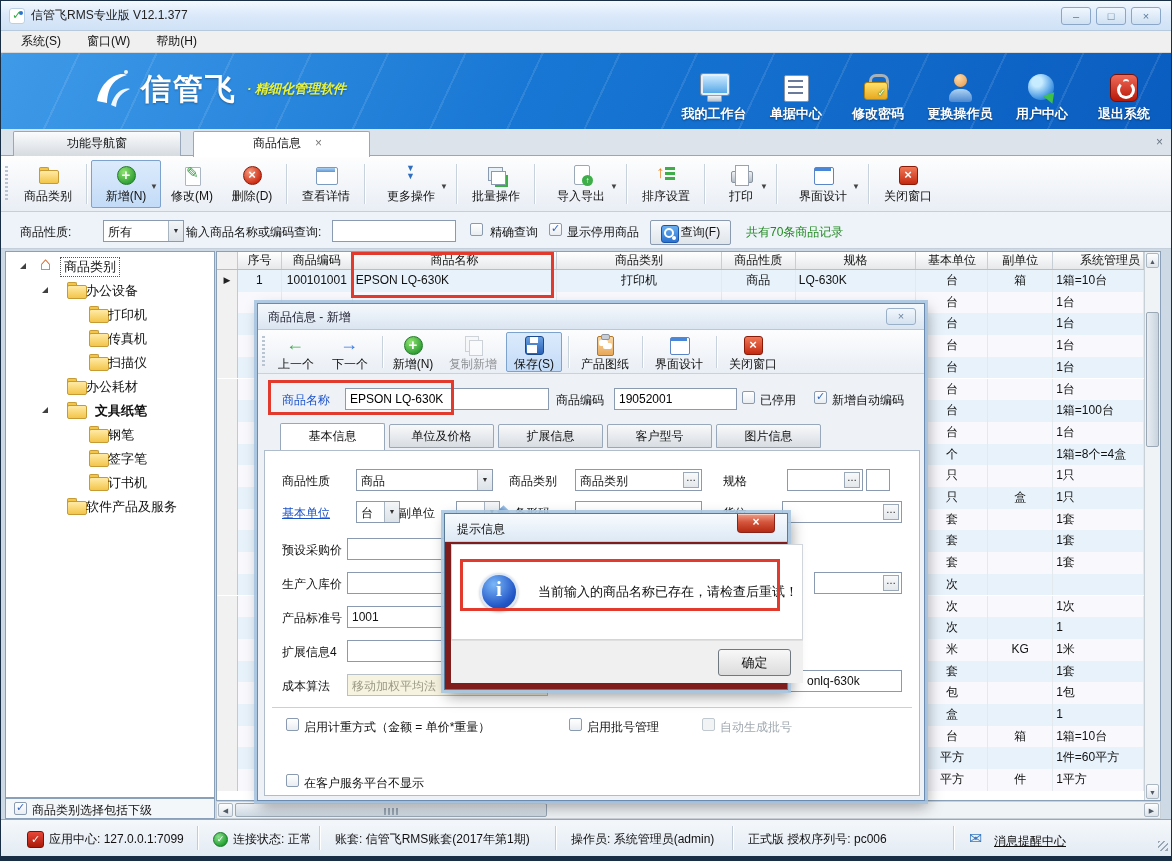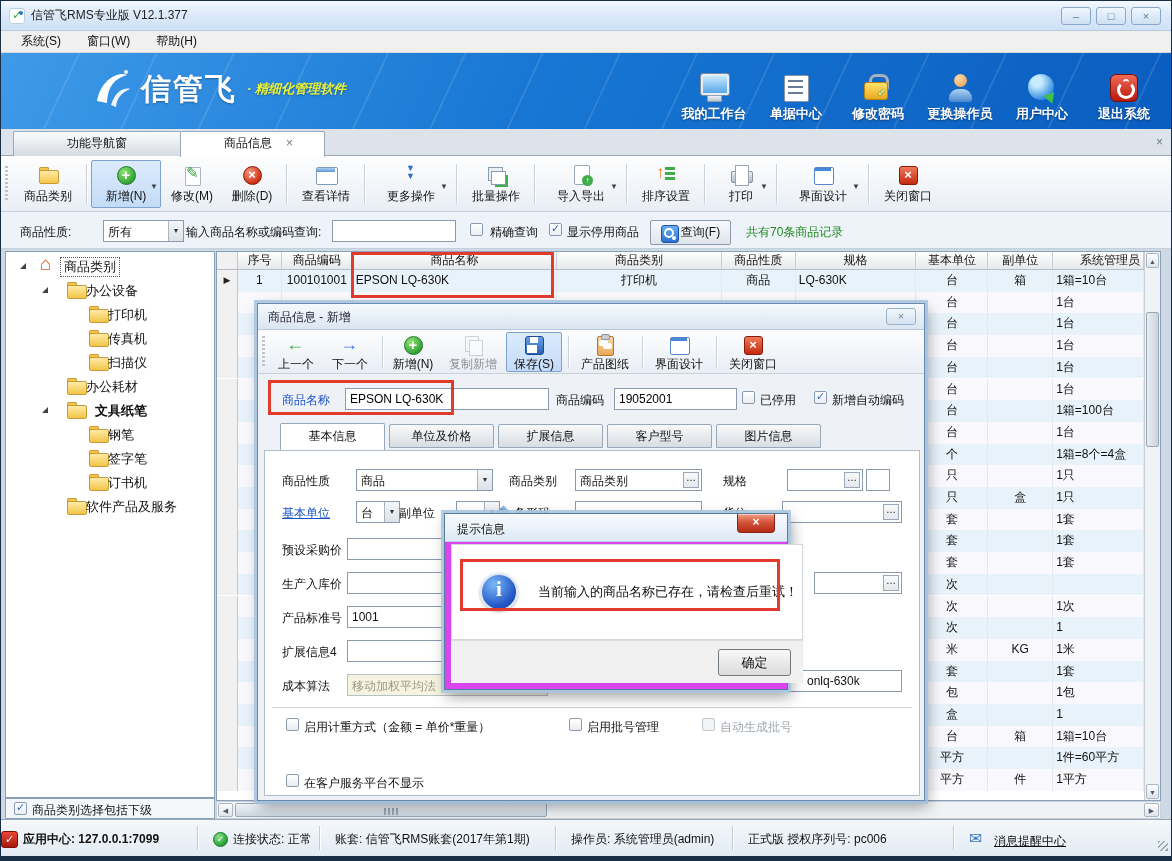--- a/index.html
+++ b/index.html
@@ -145,21 +145,21 @@
   .ell-btn { position:absolute; top:2px; width:16px; height:16px; background:linear-gradient(#f8f9fa,#e4e8ec);
     border:1px solid #9aa8b8; text-align:center; line-height:10px; font-size:10px; cursor:pointer; }
   .fld { position:absolute; height:22px; background:#fff; border:1px solid #8a9ab0; padding:3px 4px; white-space:nowrap; overflow:hidden; }
   .fld.dis { background:#f6f3e0; color:#9a9a86; border-color:#b8c0c8; }
   .divider { position:absolute; left:14px; width:640px; height:1px; background:#c8d0d8; box-shadow:0 1px 0 #fff; }
   .diamond-icon { position:absolute; width:9px; height:9px; background:linear-gradient(#9ec4e8,#4a80c0); transform:rotate(45deg); }
   .gray-label { color:#a0a8b0; }
 
   
   .msgbox { position:absolute; left:443px; top:512px; width:344px; height:177px; z-index:20;
-    background:#d946ef; border:1px solid #5a7a9a; box-shadow:0 0 0 3px rgba(170,198,224,.9), 3px 6px 14px rgba(0,0,0,.4); }
+    background:#7f1d1d; border:1px solid #5a7a9a; box-shadow:0 0 0 3px rgba(170,198,224,.9), 3px 6px 14px rgba(0,0,0,.4); }
   .msg-title { position:absolute; left:0; top:0; right:0; height:28px;
     background:linear-gradient(#f8fbfe,#dde9f5); border-bottom:1px solid #c0d0e0; }
   .msg-title .ttext { position:absolute; left:12px; top:7px; }
   .msg-close { position:absolute; right:12px; top:0; width:38px; height:19px; border:1px solid #8a2418; border-top:none;
     border-radius:0 0 4px 4px; background:linear-gradient(#f0a088,#d4553c 45%,#b62a12); color:#fff; text-align:center;
     line-height:17px; font-size:12px; font-weight:bold; cursor:pointer; box-shadow:inset 0 1px 0 rgba(255,255,255,.5); }
   .msg-body { position:absolute; left:6px; top:30px; width:352px; height:96px; background:#fff; border:1px solid #d0d6dc; }
   .msg-text { position:absolute; left:86px; top:38px; font-size:13px; }
   .msg-foot { position:absolute; left:6px; bottom:6px; width:352px; height:43px; background:#f0f0f0; border-top:1px solid #dfdfdf; }
   .ok-btn { position:absolute; right:12px; top:8px; width:73px; height:27px; background:linear-gradient(#f8f8f8,#dcdcdc);
@@ -364,21 +364,21 @@
         <div class="b-action">
           <span class="ic lg exit-icon"></span>
           <span class="lbl">退出系统</span>
         </div>
       </div>
   </div>
 
   <div class="tabbar" id="tabbar">
     <span class="tabbar-corner-close">×</span>
   <div class="tab" style="left: 12px; width: 168px;">功能导航窗</div>
-      <div class="tab active" style="left: 179px; width: 145px; padding-left: 12px;">商品信息<span class="tclose">×</span></div>
+      <div class="tab active" style="left: 192px; width: 177px; padding-left: 12px;">商品信息<span class="tclose">×</span></div>
     </div>
 
   <div class="ribbon" id="ribbon">
     <div class="ribbon-grip"></div>
   <div class="rbtn" style="left: 14px; width: 66px;">
         <span class="ic category-folder-icon"></span>
         <span class="lbl">商品类别</span>
       </div>
       <div class="rsep" style="left: 85px;"></div>
       <div class="rbtn active" style="left: 90px; width: 70px;">
@@ -972,21 +972,21 @@
       <span class="ok-btn">确定</span>
     </div>
   </div>
 
   <div class="red-box" style="left:350px; top:251px; width:203px; height:46px; z-index:6"></div>
   <div class="red-box" style="left:267px; top:379px; width:186px; height:35px; z-index:15"></div>
   <div class="red-box" style="left:459px; top:558px; width:320px; height:52px; z-index:25"></div>
 
   <div class="statusbar" id="statusbar">
     <span class="resize-grip"></span>
-  <div class="sb-item" style="left: 0; font-weight: bold;">
+  <div class="sb-item" style="left: 26px;">
         <span class="ic app-logo-icon"></span>
         <span>应用中心: 127.0.0.1:7099</span>
       </div>
       <div class="sb-item" style="left: 212px;">
         <span class="ic status-ok-icon"></span>
         <span>连接状态: 正常</span>
       </div>
       <div class="sb-item" style="left: 334px;">
         <span>账套: 信管飞RMS账套(2017年第1期)</span>
       </div>

